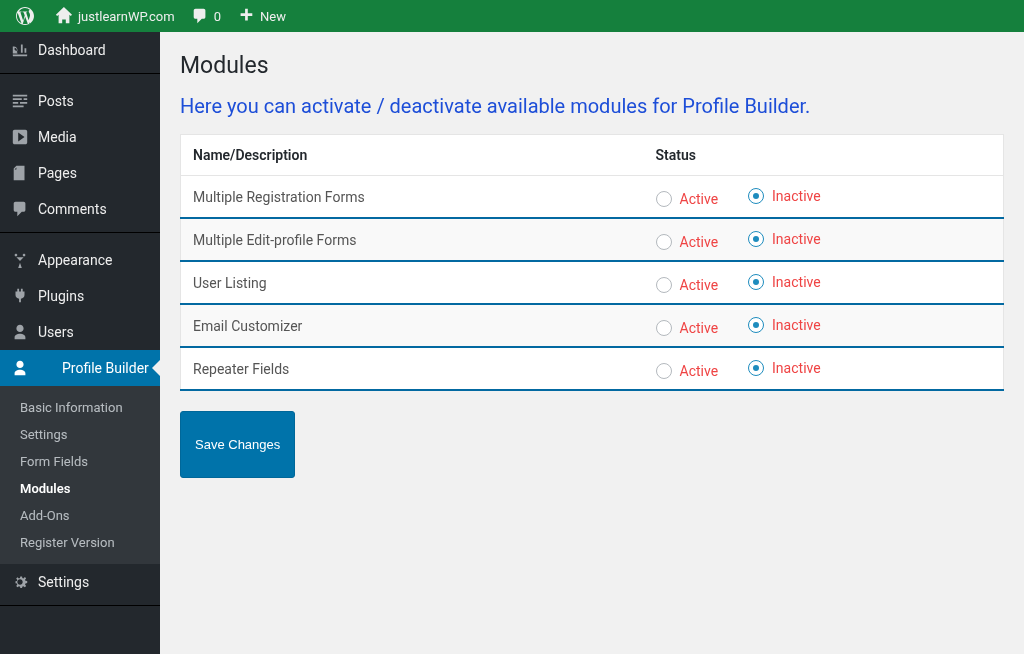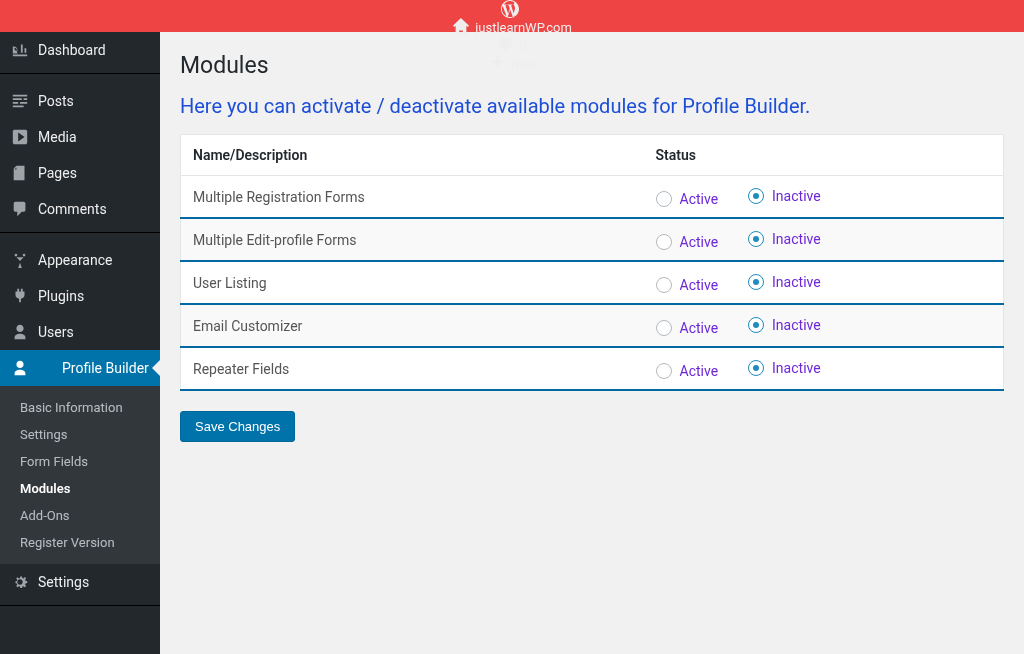--- a/index.html
+++ b/index.html
@@ -7,29 +7,28 @@
       padding: 0;
       box-sizing: border-box;
     }
     body {
       font-family: -apple-system, BlinkMacSystemFont, "Segoe UI", Roboto, Oxygen-Sans, Ubuntu, Cantarell, "Helvetica Neue", sans-serif;
       background: #f1f1f1;
       color: #23282d;
       font-size: 13px;
     }
     .toolbar {
-      background: #ef4444;
+      background: #15803d;
       height: 32px;
       display: flex;
       align-items: center;
       padding: 0 8px;
       color: #eee;
       position: relative;
       z-index: 100;
-      flex-direction: column;
     }
     .toolbar-item {
       display: flex;
       align-items: center;
       padding: 0 8px;
       height: 32px;
       color: #eee;
       cursor: pointer;
       font-size: 13px;
     }
@@ -174,28 +173,28 @@
       width: 6px;
       height: 6px;
       background: #1e8cbe;
       border-radius: 50%;
     }
     .radio.checked {
       border-color: #1e8cbe;
     }
     .radio-label {
       font-size: 14px;
-      color: #6d28d9;
+      color: #ef4444;
     }
     .save-button {
       margin-top: 20px;
       background: #0073aa;
       border: 1px solid #006799;
       color: #fff;
-      padding: 7px 14px;
+      padding: 25px 14px;
       border-radius: 3px;
       cursor: pointer;
       font-size: 13px;
     }
     .status-col {
       width: 360px;
     }
     svg {
       width: 18px;
       height: 18px;

